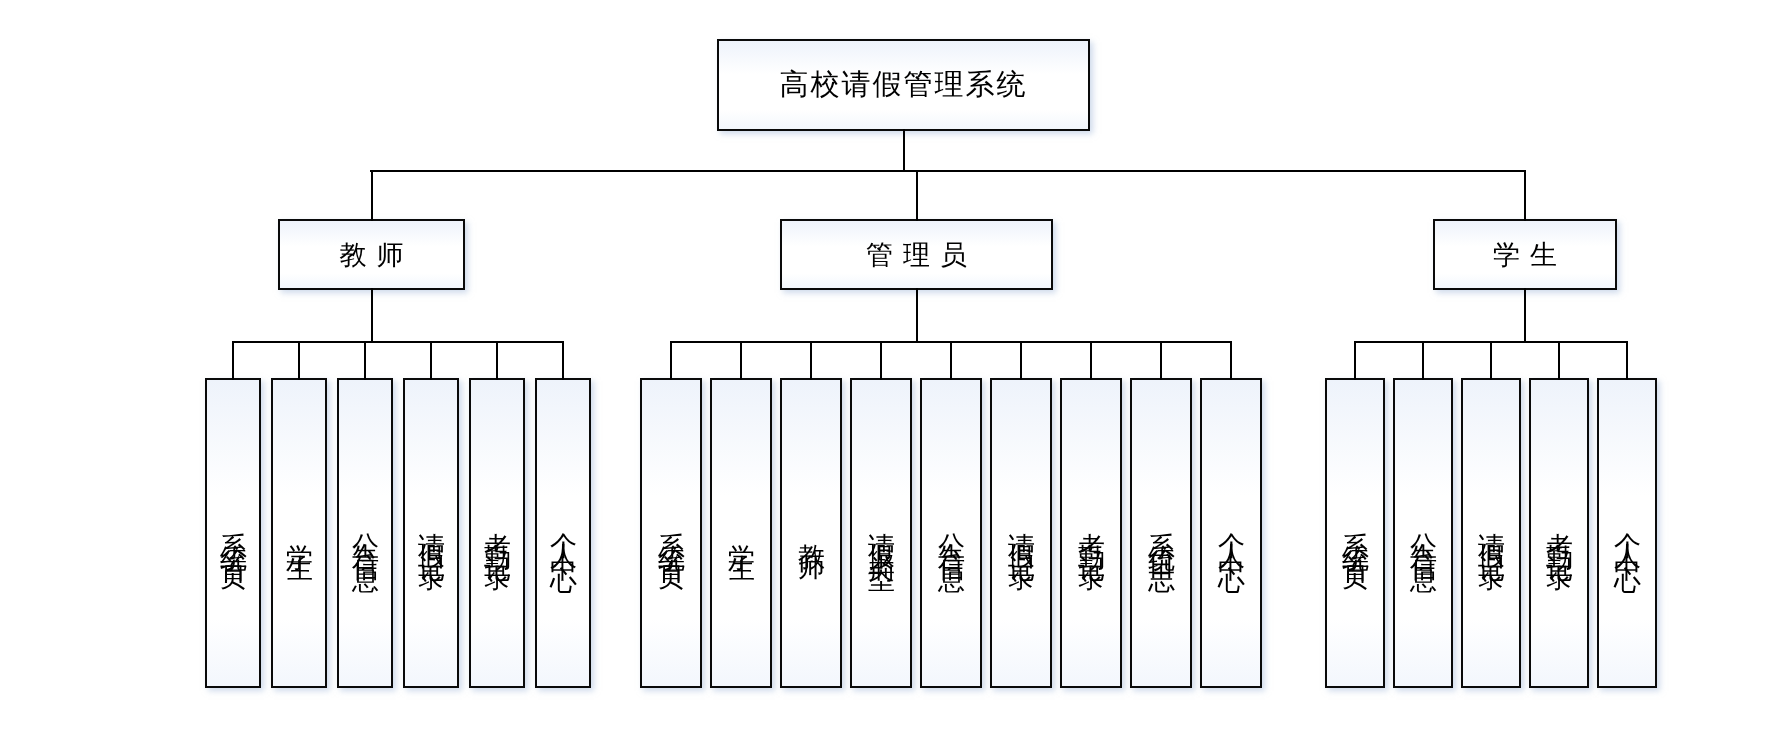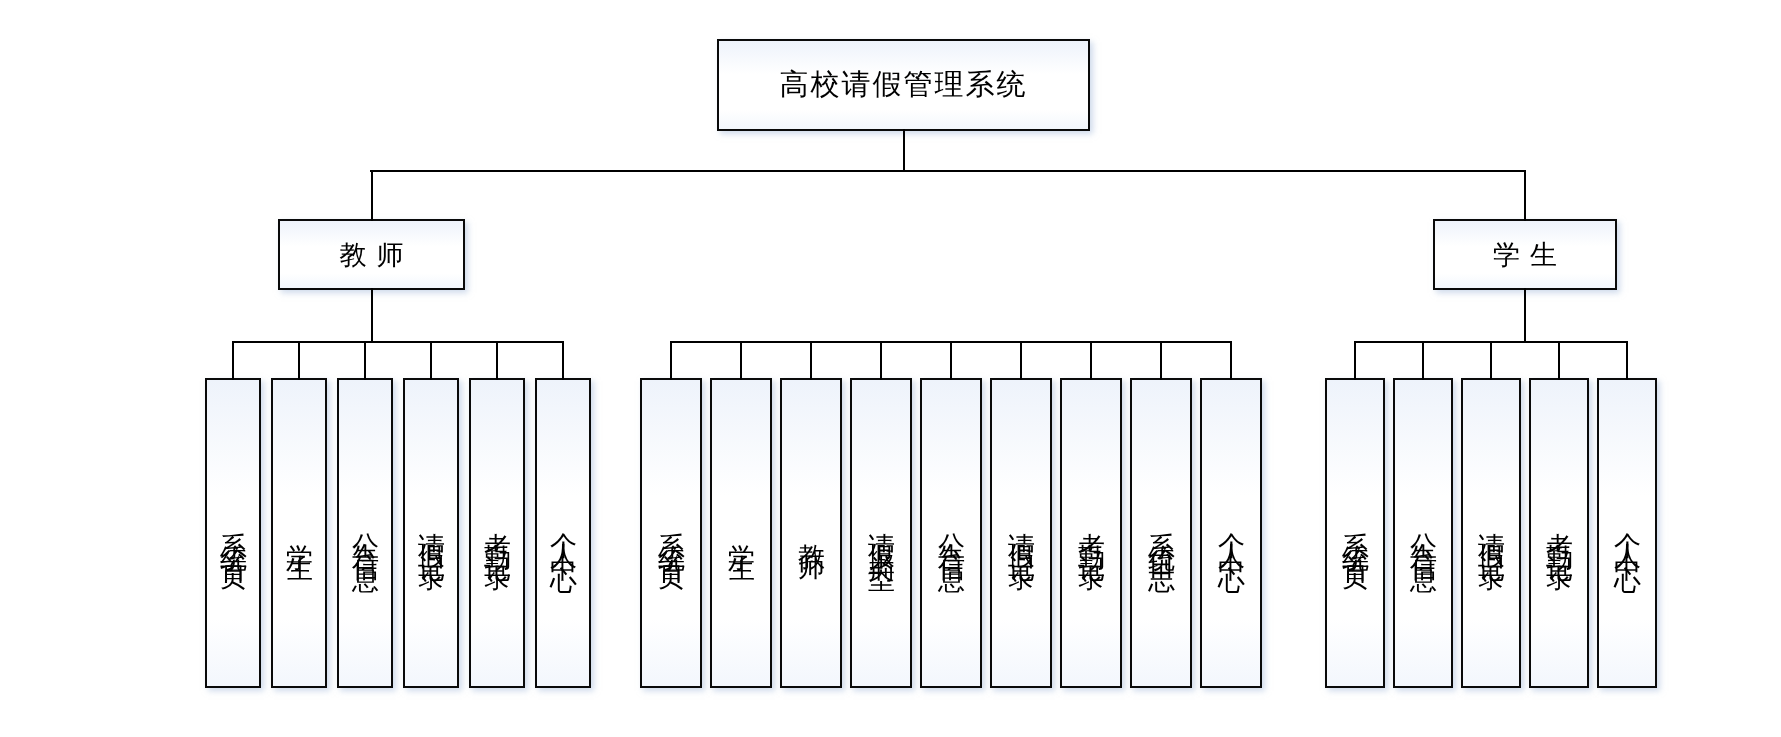--- a/index.html
+++ b/index.html
@@ -86,20 +86,23 @@
 
   <div class="node root-node">
     <span>高校请假管理系统</span>
   </div>
 
   <div class="line bus1"></div>
 
   <div class="node group-node group-teacher">
     <span>教师</span>
   </div>
+  <div class="node group-node group-admin">
+    <span>管理员</span>
+  </div>
   <div class="node group-node group-student">
     <span>学生</span>
   </div>
 
   <div class="line bus2-teacher"></div>
   <div class="line bus2-admin"></div>
   <div class="line bus2-student"></div>
 
   <div class="node leaf t0">
       <span>系统首页</span>

